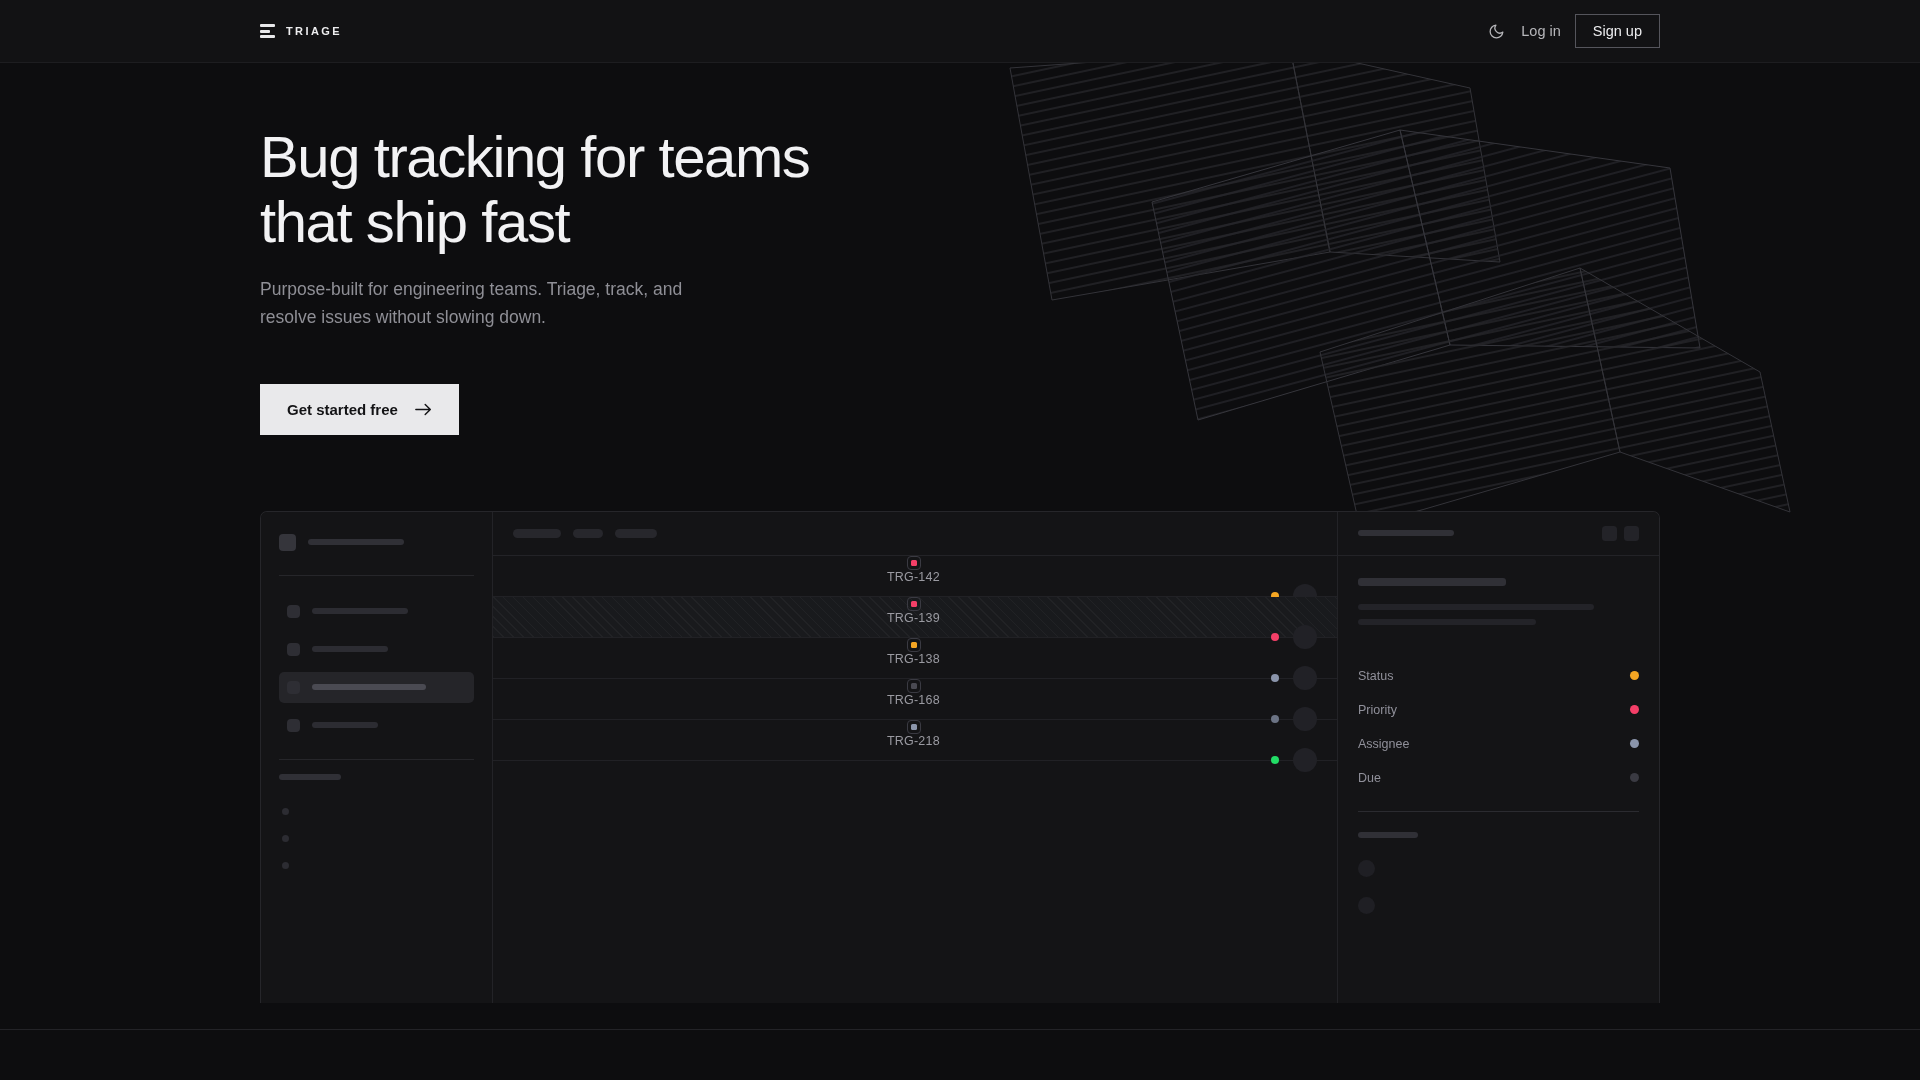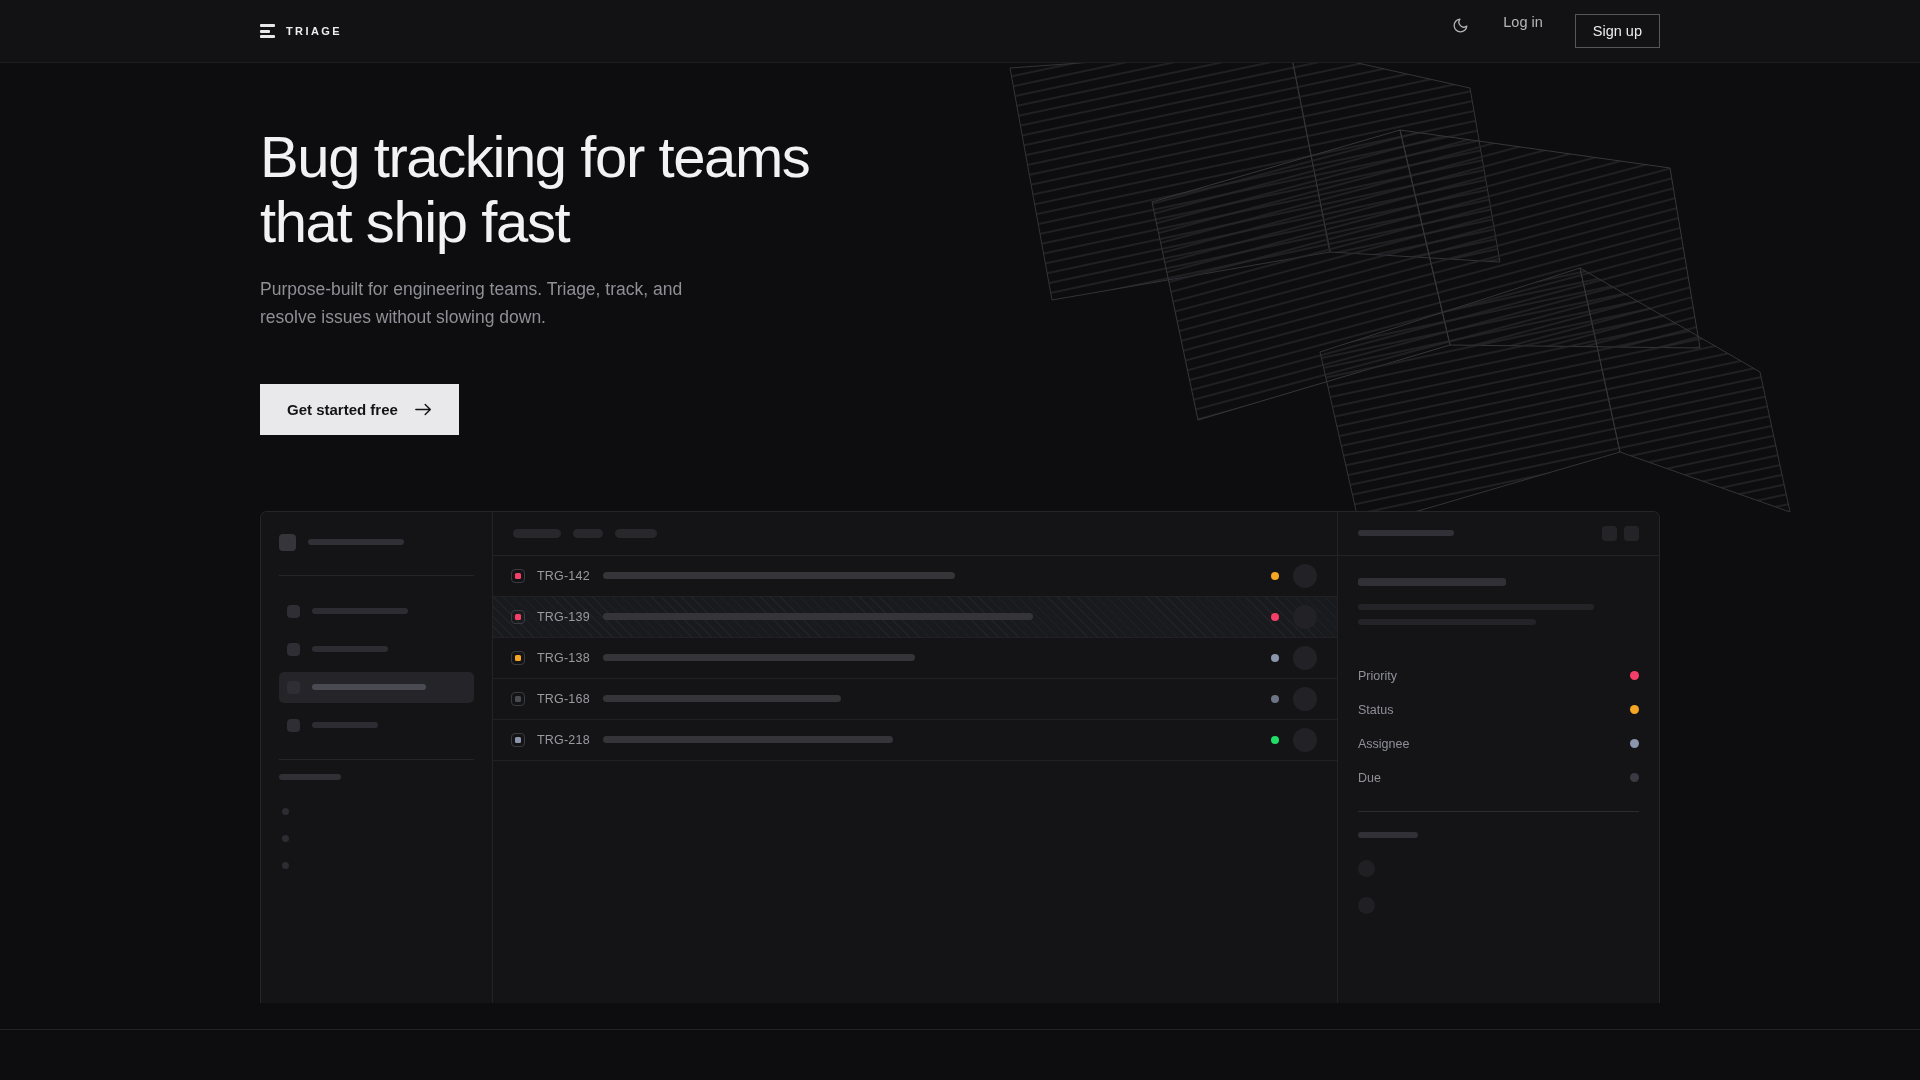--- a/index.html
+++ b/index.html
@@ -29,21 +29,21 @@
   .brand { display:flex; align-items:center; gap:11px; }
   .brand-mark { display:flex; flex-direction:column; gap:2.5px; width:15px; }
   .brand-mark i { display:block; height:3px; background:#e8e8ea; border-radius:1px; }
   .brand-mark i:nth-child(1){ width:15px; }
   .brand-mark i:nth-child(2){ width:10px; }
   .brand-mark i:nth-child(3){ width:15px; }
   .brand-name {
     color:#ededef; font-size:11px; font-weight:bold;
     letter-spacing:2.4px;
   }
-  .nav-right { display:flex; align-items:flex-start; gap:32px; }
+  .nav-right { display:flex; align-items:center; gap:14px; }
   .moon-btn {
     width:22px; height:22px; display:flex; align-items:center; justify-content:center;
     cursor:pointer; background:none; border:none;
   }
   .login-link {
     color:#b6b6ba; font-size:14.5px; text-decoration:none; cursor:pointer;
   }
   .signup-btn {
     border:1px solid #55555c; background:transparent;
     color:#ededef; font-size:14.5px;
@@ -110,21 +110,21 @@
   .mk-list { flex:1; display:flex; flex-direction:column; background:#141416; }
   .mk-toolbar {
     height:44px; flex:none;
     border-bottom:1px solid #232327;
     display:flex; align-items:center; gap:12px; padding:0 20px;
   }
   .pill { height:9px; border-radius:5px; background:#27272c; }
   .row {
     height:41px; display:flex; align-items:center;
     padding:0 20px 0 18px; gap:0;
-    border-bottom:1px solid #212125; cursor:pointer; position:relative;
+    border-bottom:1px solid #212125; cursor:pointer; position:relative;flex-direction:column;
   }
   .row.hl {
     background-image:repeating-linear-gradient(45deg,
       rgba(255,255,255,.035) 0 1px, transparent 1px 7px);
     background-color:#191a1d;
   }
   .badge {
     width:14px; height:14px; border-radius:4px;
     border:1px solid #3a3a42; flex:none;
     display:flex; align-items:center; justify-content:center;
@@ -347,26 +347,26 @@
             </span>
         </div>
         <div class="det-body">
           <div class="bar" id="det-title" style="height: 8px; width: 148px;"></div>
           <div id="det-skels" style="margin-top:18px;">
               <div class="bar" style="width: 236px; margin-bottom: 9px; background: rgb(35, 35, 40);"></div>
               <div class="bar" style="width: 178px; margin-bottom: 9px; background: rgb(35, 35, 40);"></div>
             </div>
           <div class="det-meta" id="det-meta">
               <div class="meta-row">
+                <span class="meta-label">Status</span>
+                <span class="meta-dot" style="background:#f5a623"></span>
+              </div>
+              <div class="meta-row">
                 <span class="meta-label">Priority</span>
                 <span class="meta-dot" style="background:#f43f68"></span>
-              </div>
-              <div class="meta-row">
-                <span class="meta-label">Status</span>
-                <span class="meta-dot" style="background:#f5a623"></span>
               </div>
               <div class="meta-row">
                 <span class="meta-label">Assignee</span>
                 <span class="meta-dot" style="background:#8b95ab"></span>
               </div>
               <div class="meta-row">
                 <span class="meta-label">Due</span>
                 <span class="meta-dot" style="background:#3a3a42"></span>
               </div>
             </div>

